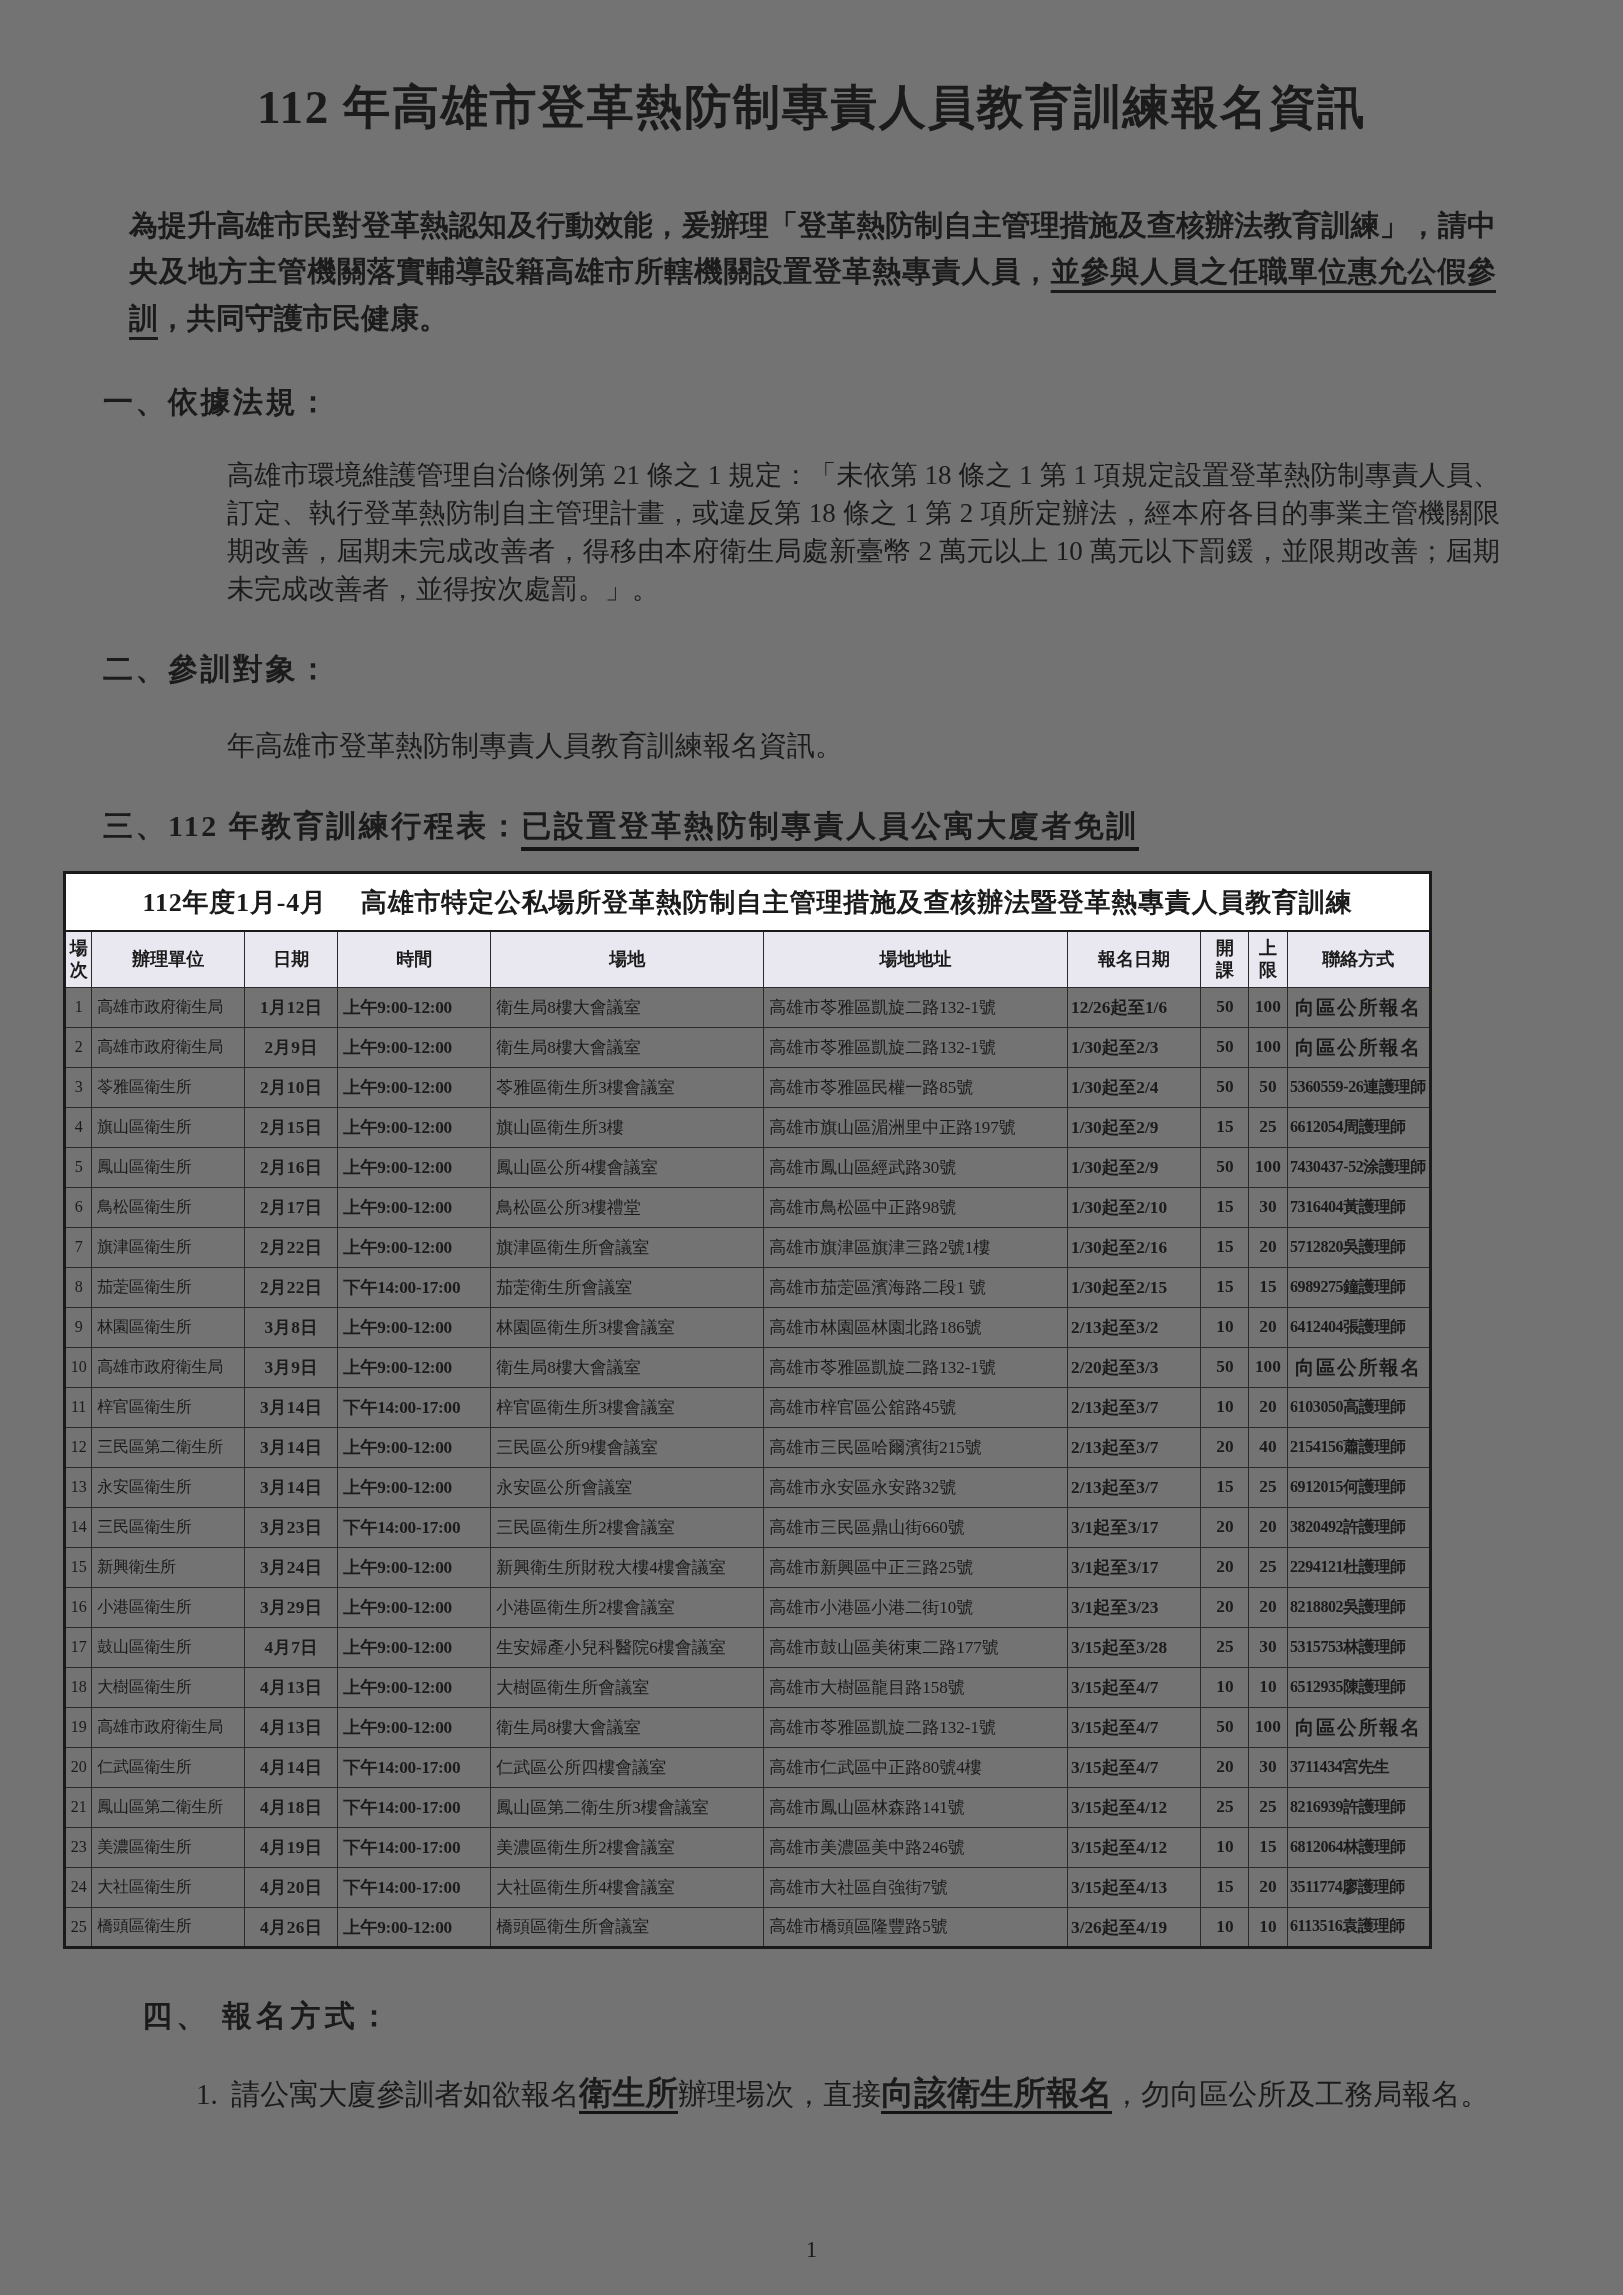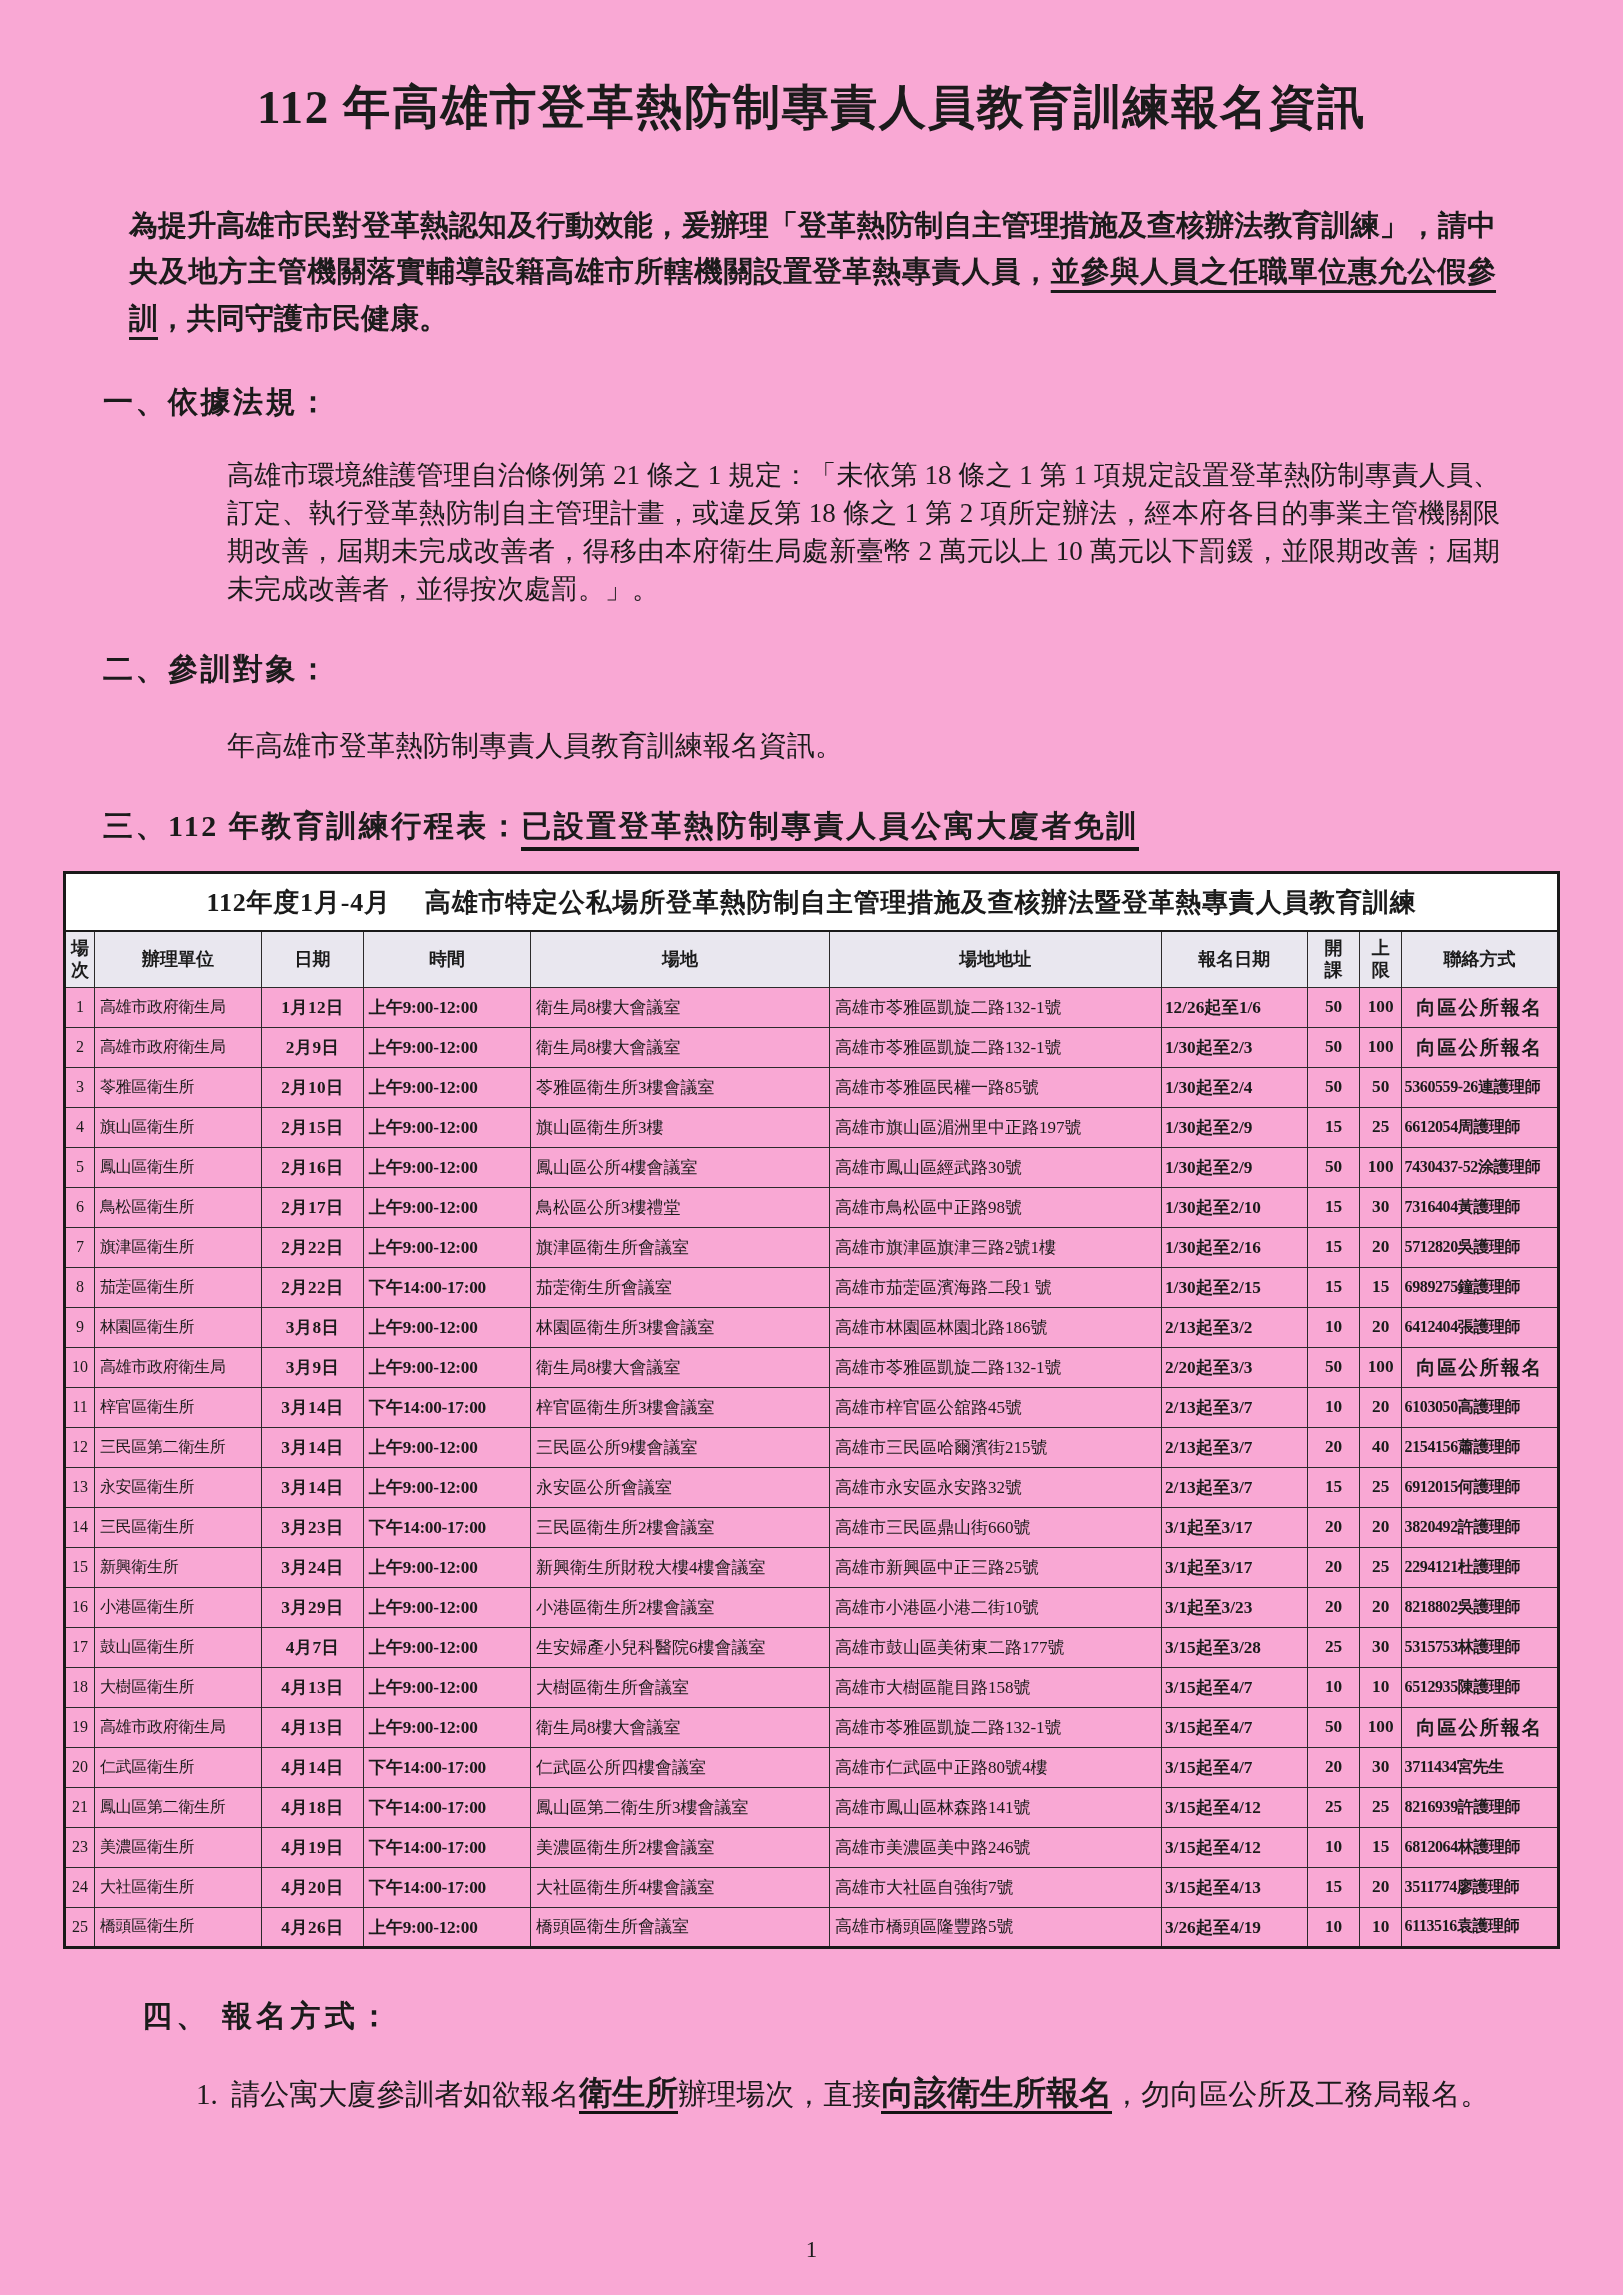--- a/index.html
+++ b/index.html
@@ -1,18 +1,18 @@
 <!DOCTYPE html>
 <html lang="zh-Hant" style="font-size:13.5px"><head>
 <meta charset="utf-8">
 <style>
   html,body{margin:0;padding:0;background:#ffffff;}
   .page{
     position:relative; width:1623px; height:2295px; margin:0 auto;
-    background:#f9a8d4; color:#1b1b1b; overflow:hidden;
+    background:#737373; color:#1b1b1b; overflow:hidden;
     font-family:"Liberation Serif","DejaVu Serif",serif;
   }
   
   .doc-title{
     margin:0; padding-top:76px; text-align:center;
     font-size:47px; font-weight:700; letter-spacing:1.7px;
   }
   .intro{
     margin:63px 127px 0 129px; font-size:29px; font-weight:600;
     line-height:1.6; text-align:justify;
@@ -28,21 +28,21 @@
     text-align:justify; font-weight:500;
   }
   .plain{
     margin:37px 123px 0 227px; font-size:28px; font-weight:500;
   }
   .u-free{
     border-bottom:4.2px solid #151515; padding-bottom:4.2px;
   }
   
   table.sched{
-    margin:24px 0 0 63px; width:1497px; border-collapse:collapse;
+    margin:24px 0 0 63px; width:1369px; border-collapse:collapse;
     border:3.4px solid #1a1a1a; table-layout:fixed;
   }
   tr.title-row td{
     font-size:26px; font-weight:700; text-align:center; padding:11px 0 9.3px 0;
     letter-spacing:0.8px; border-bottom:2.5px solid #1a1a1a; background:#fff;
   }
   tr.head-row th{
     background:#e9e7ef; border:1.7px solid #2b2b2b; font-size:18px; font-weight:600;
     padding:5px 1.7px; line-height:1.25; text-align:center;
   }

